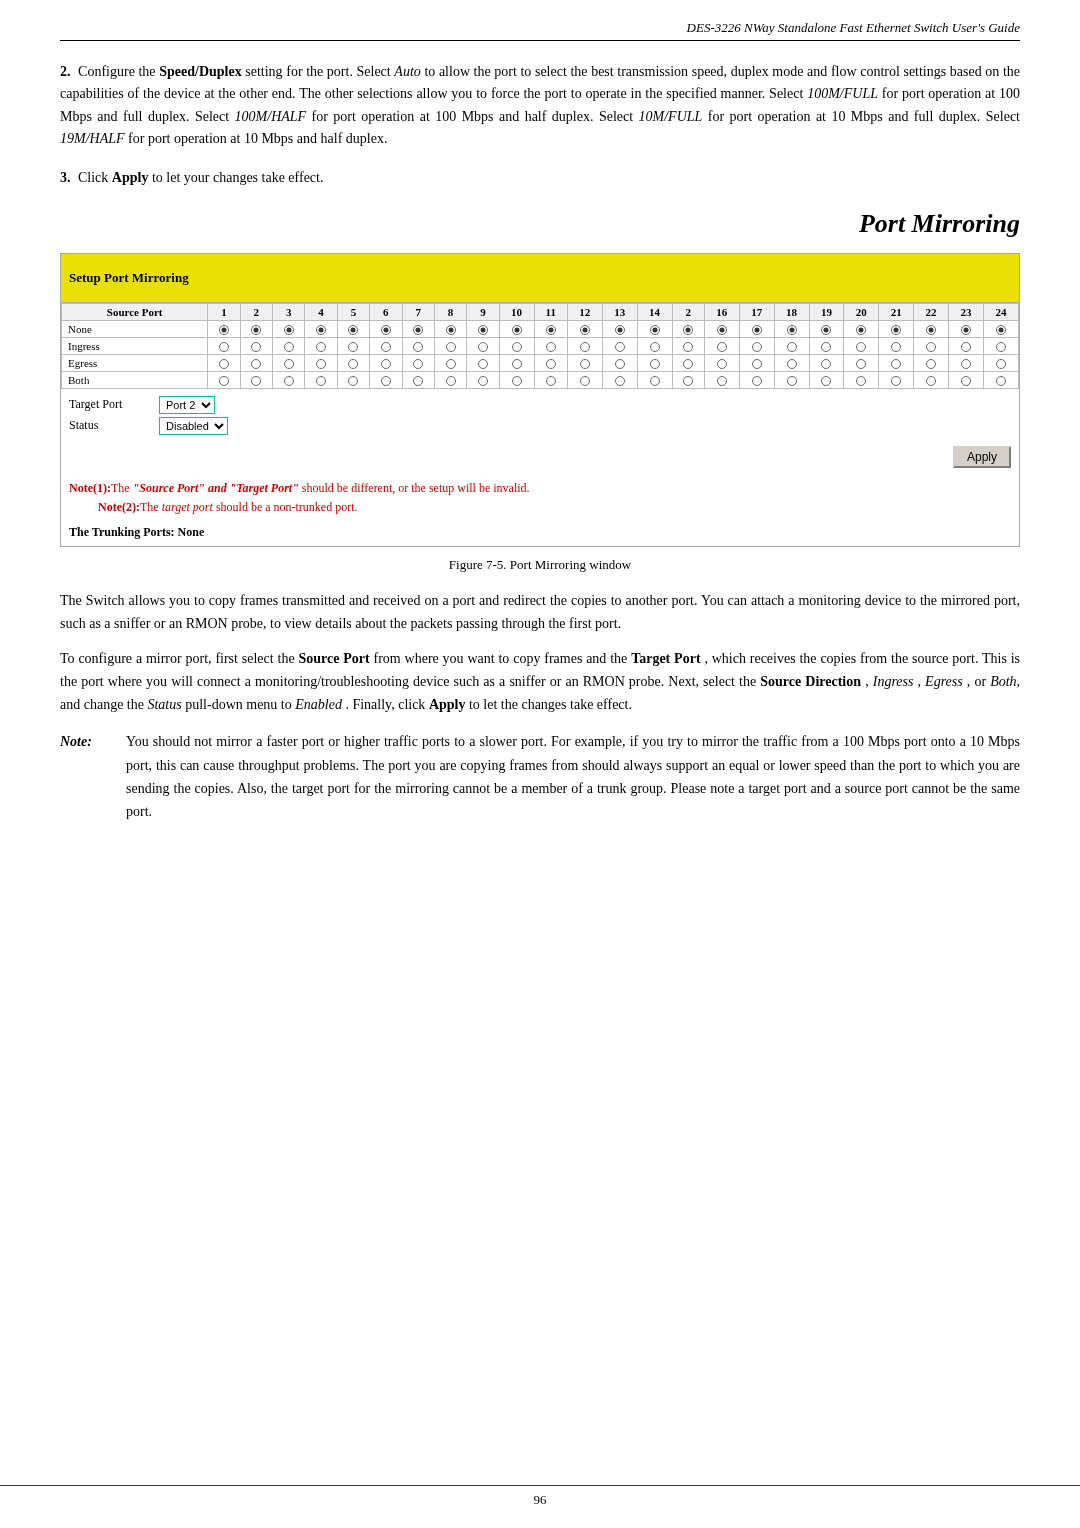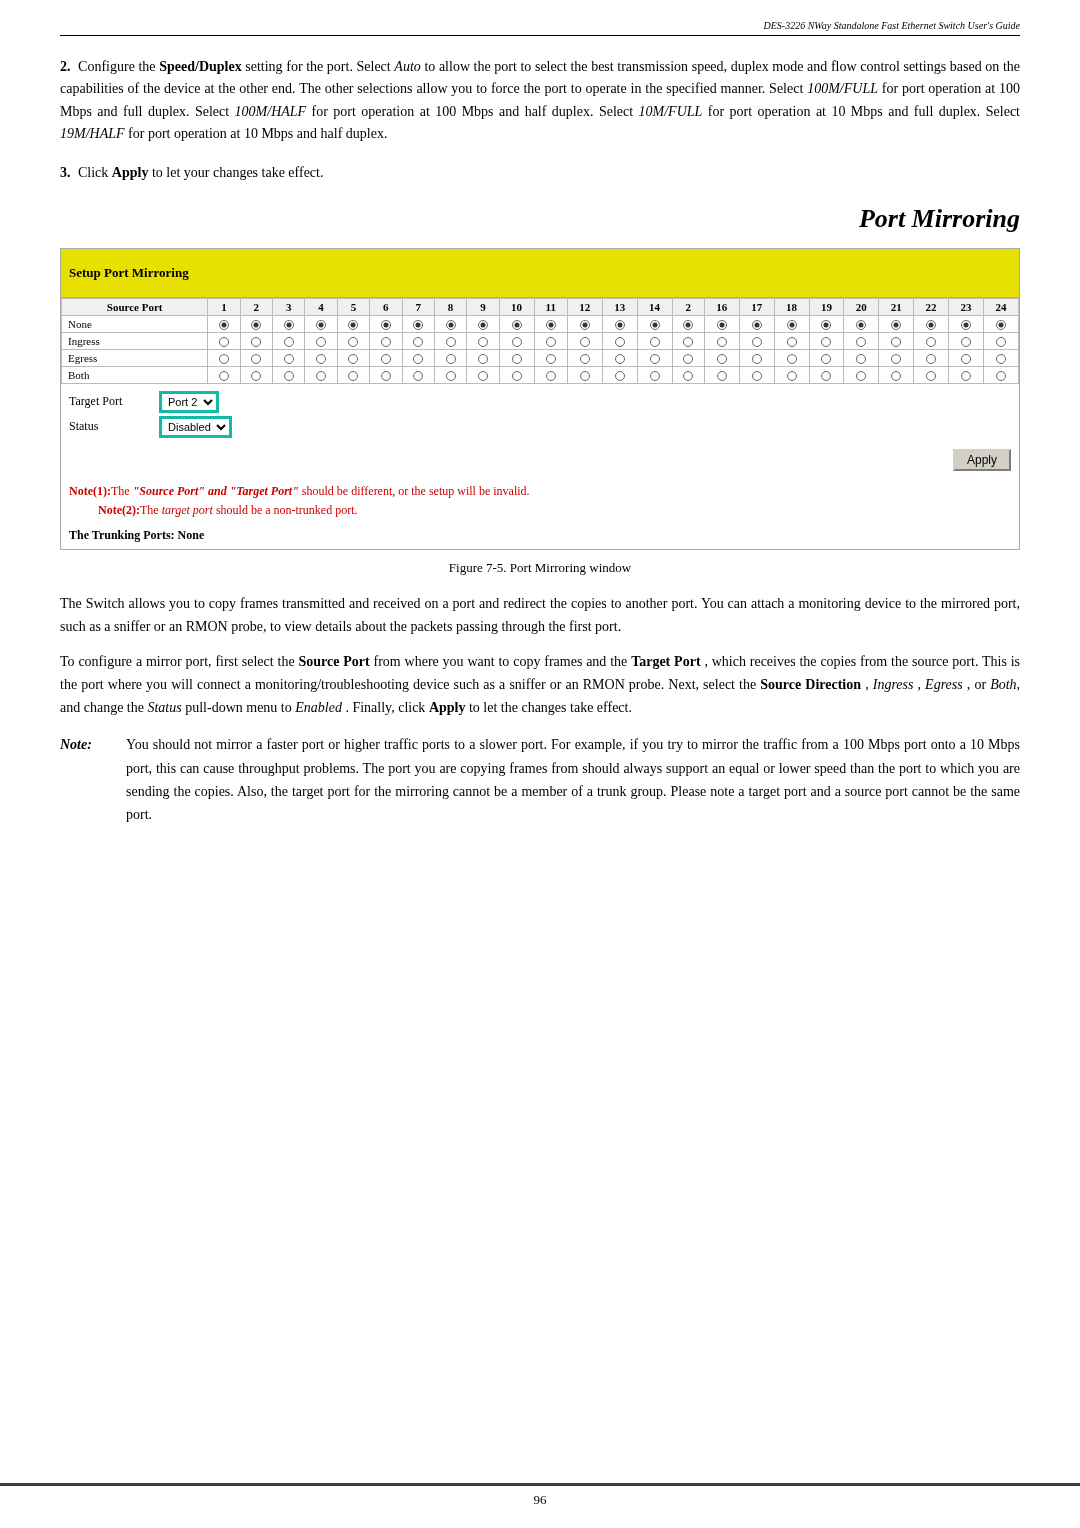--- a/index.html
+++ b/index.html
@@ -19,21 +19,21 @@
       position: relative;
     }
     .header-bar {
       display: flex;
       justify-content: flex-end;
       border-bottom: 1px solid #000;
       padding-bottom: 4px;
       margin-bottom: 20px;
     }
     .header-title {
-      font-size: 10px;
+      font-size: 13px;
       color: #000;
       font-style: italic;
     }
     .step-section {
       margin-bottom: 16px;
     }
     .step-text {
       font-size: 14px;
       line-height: 1.6;
       text-align: justify;
@@ -98,21 +98,21 @@
       align-items: center;
       margin: 3px 0;
     }
     .ts-label {
       min-width: 90px;
       font-size: 12px;
       font-weight: normal;
     }
     .ts-select {
       font-size: 11px;
-      border: 3px solid #14b8a6;
+      border: 1px solid #14b8a6;
       background: #fff;
       padding: 1px 2px;
     }
     .apply-row {
       display: flex;
       justify-content: flex-end;
       padding: 4px 8px 6px 8px;
     }
     .apply-btn {
       background: #d4d0c8;
@@ -163,21 +163,21 @@
     }
     .note-content {
       flex: 1;
     }
     .footer-bar {
       position: absolute;
       bottom: 20px;
       left: 0;
       right: 0;
       text-align: center;
-      border-top: 3px solid #404040;
+      border-top: 1px solid #404040;
       padding-top: 6px;
       font-size: 13px;
     }
     
     .radio-btn {
       width: 10px;
       height: 10px;
       border-radius: 50%;
       border: 1px solid #666;
       display: inline-block;

